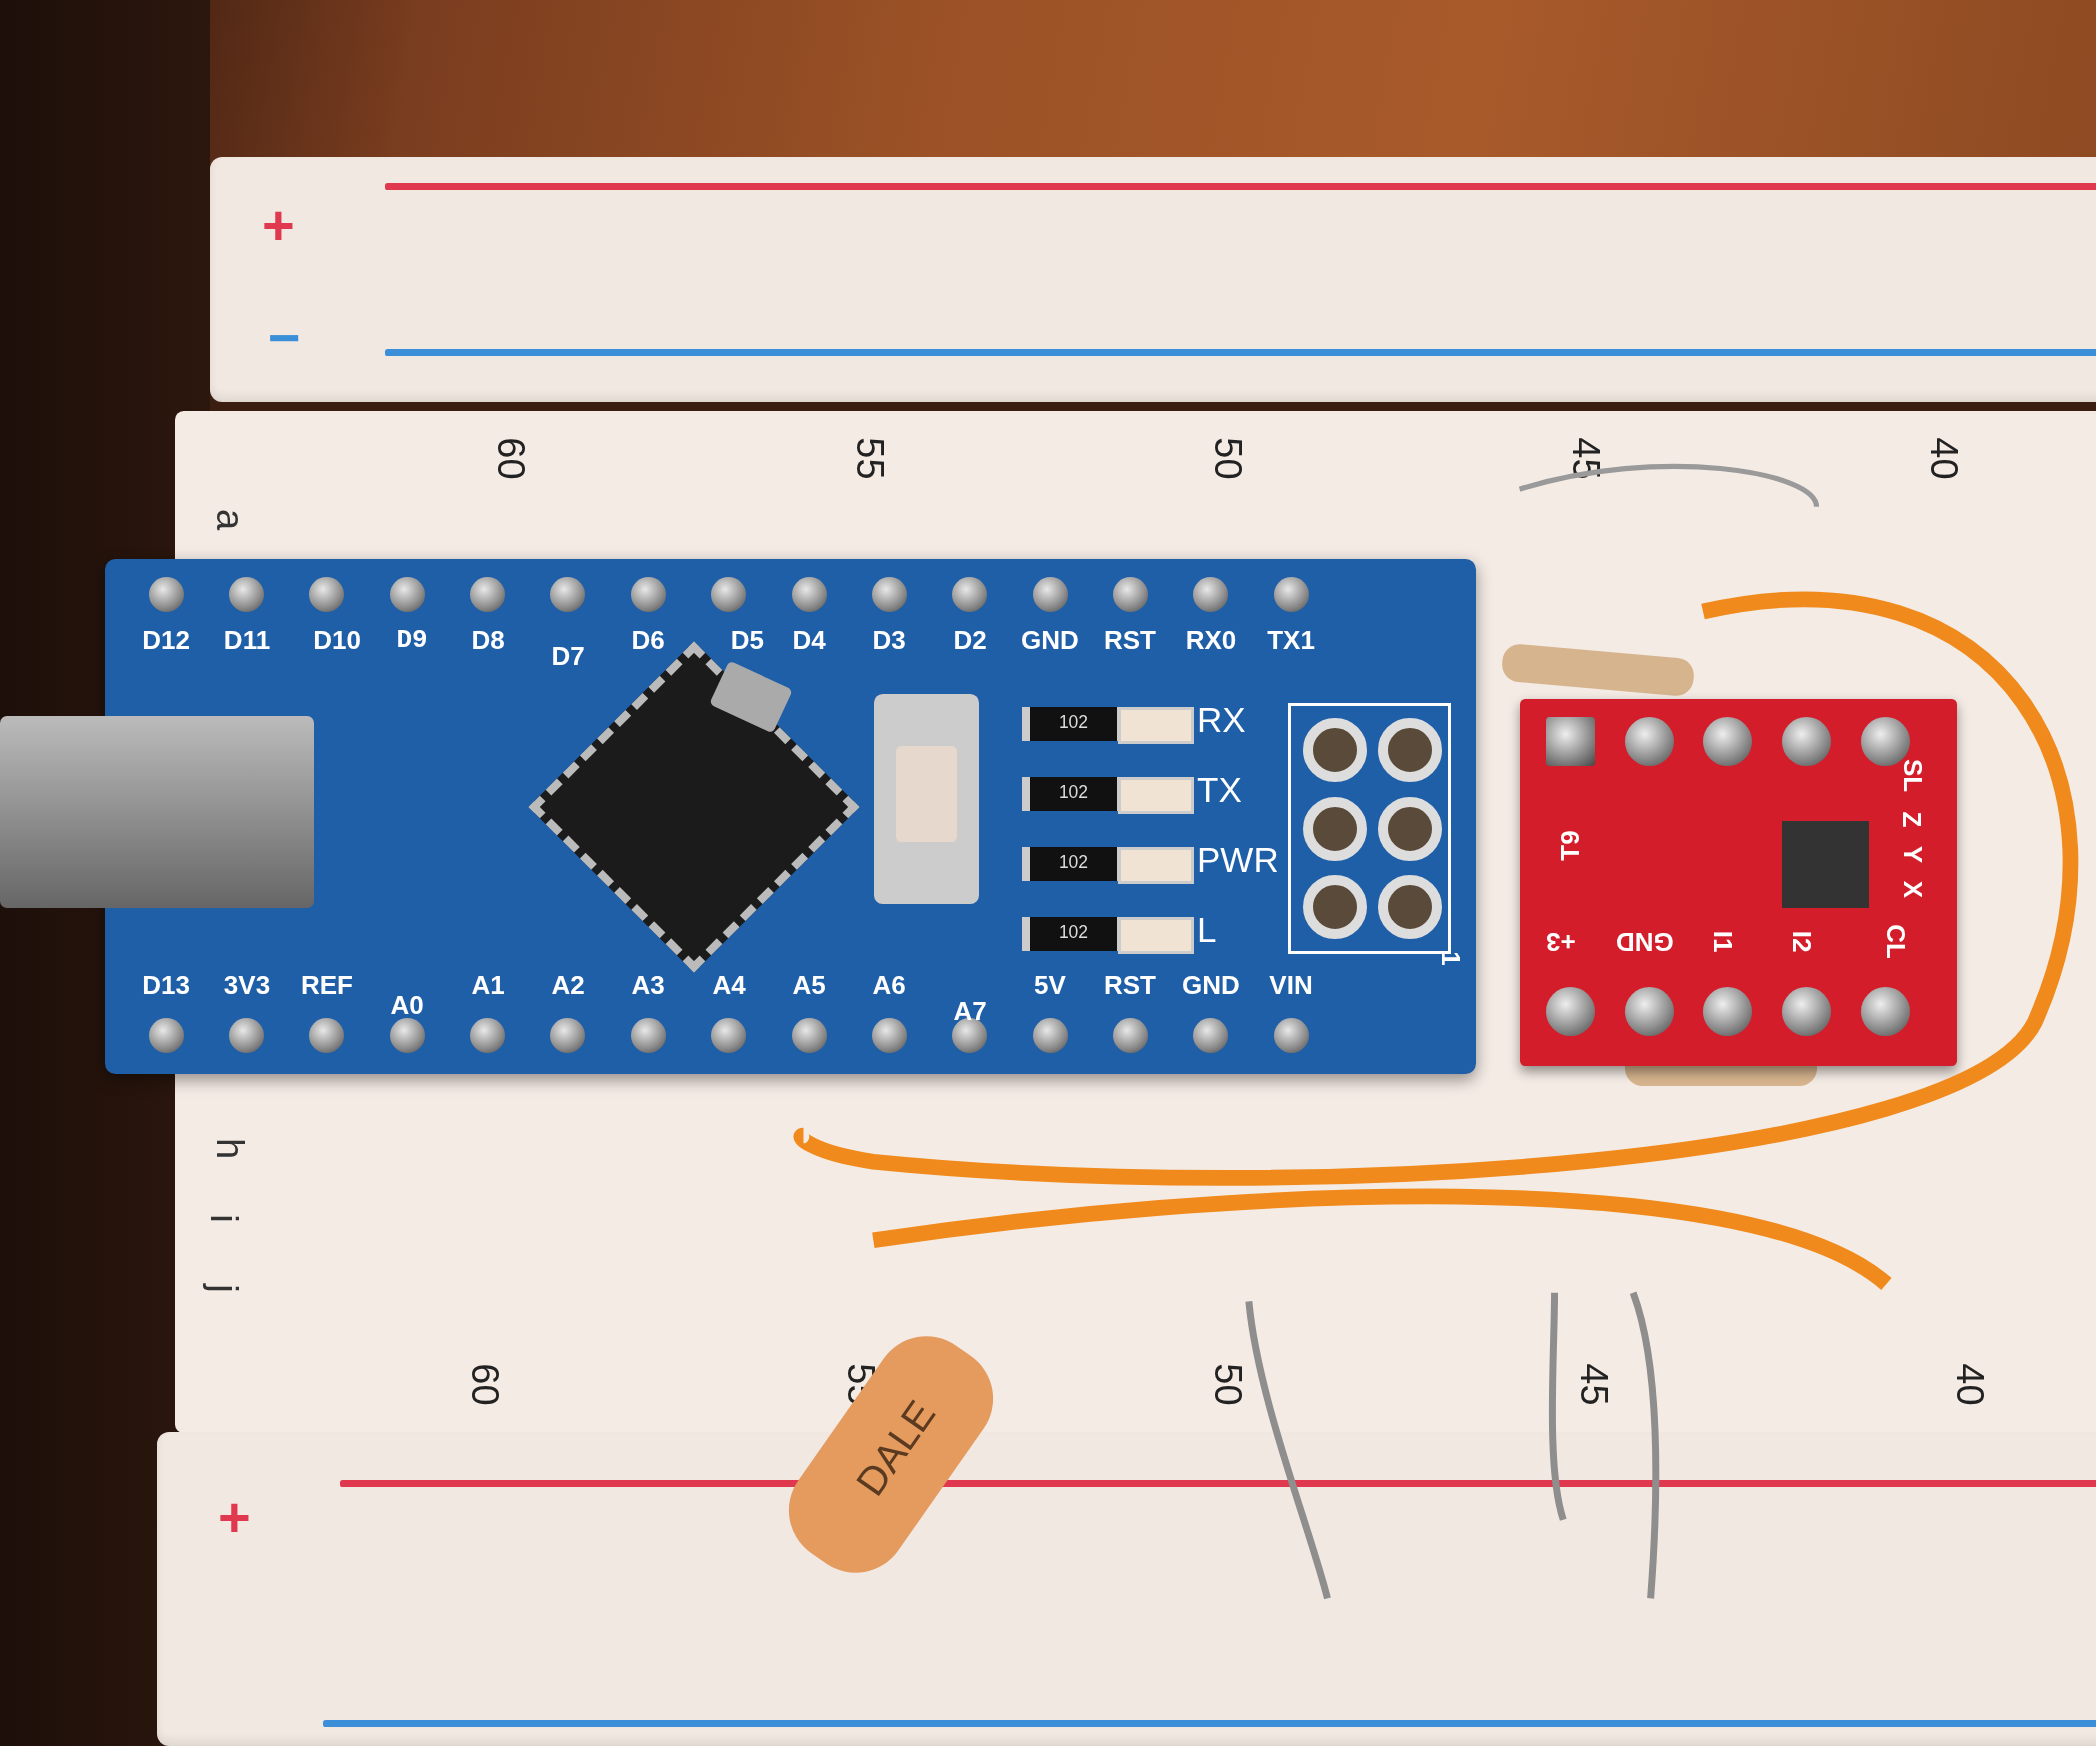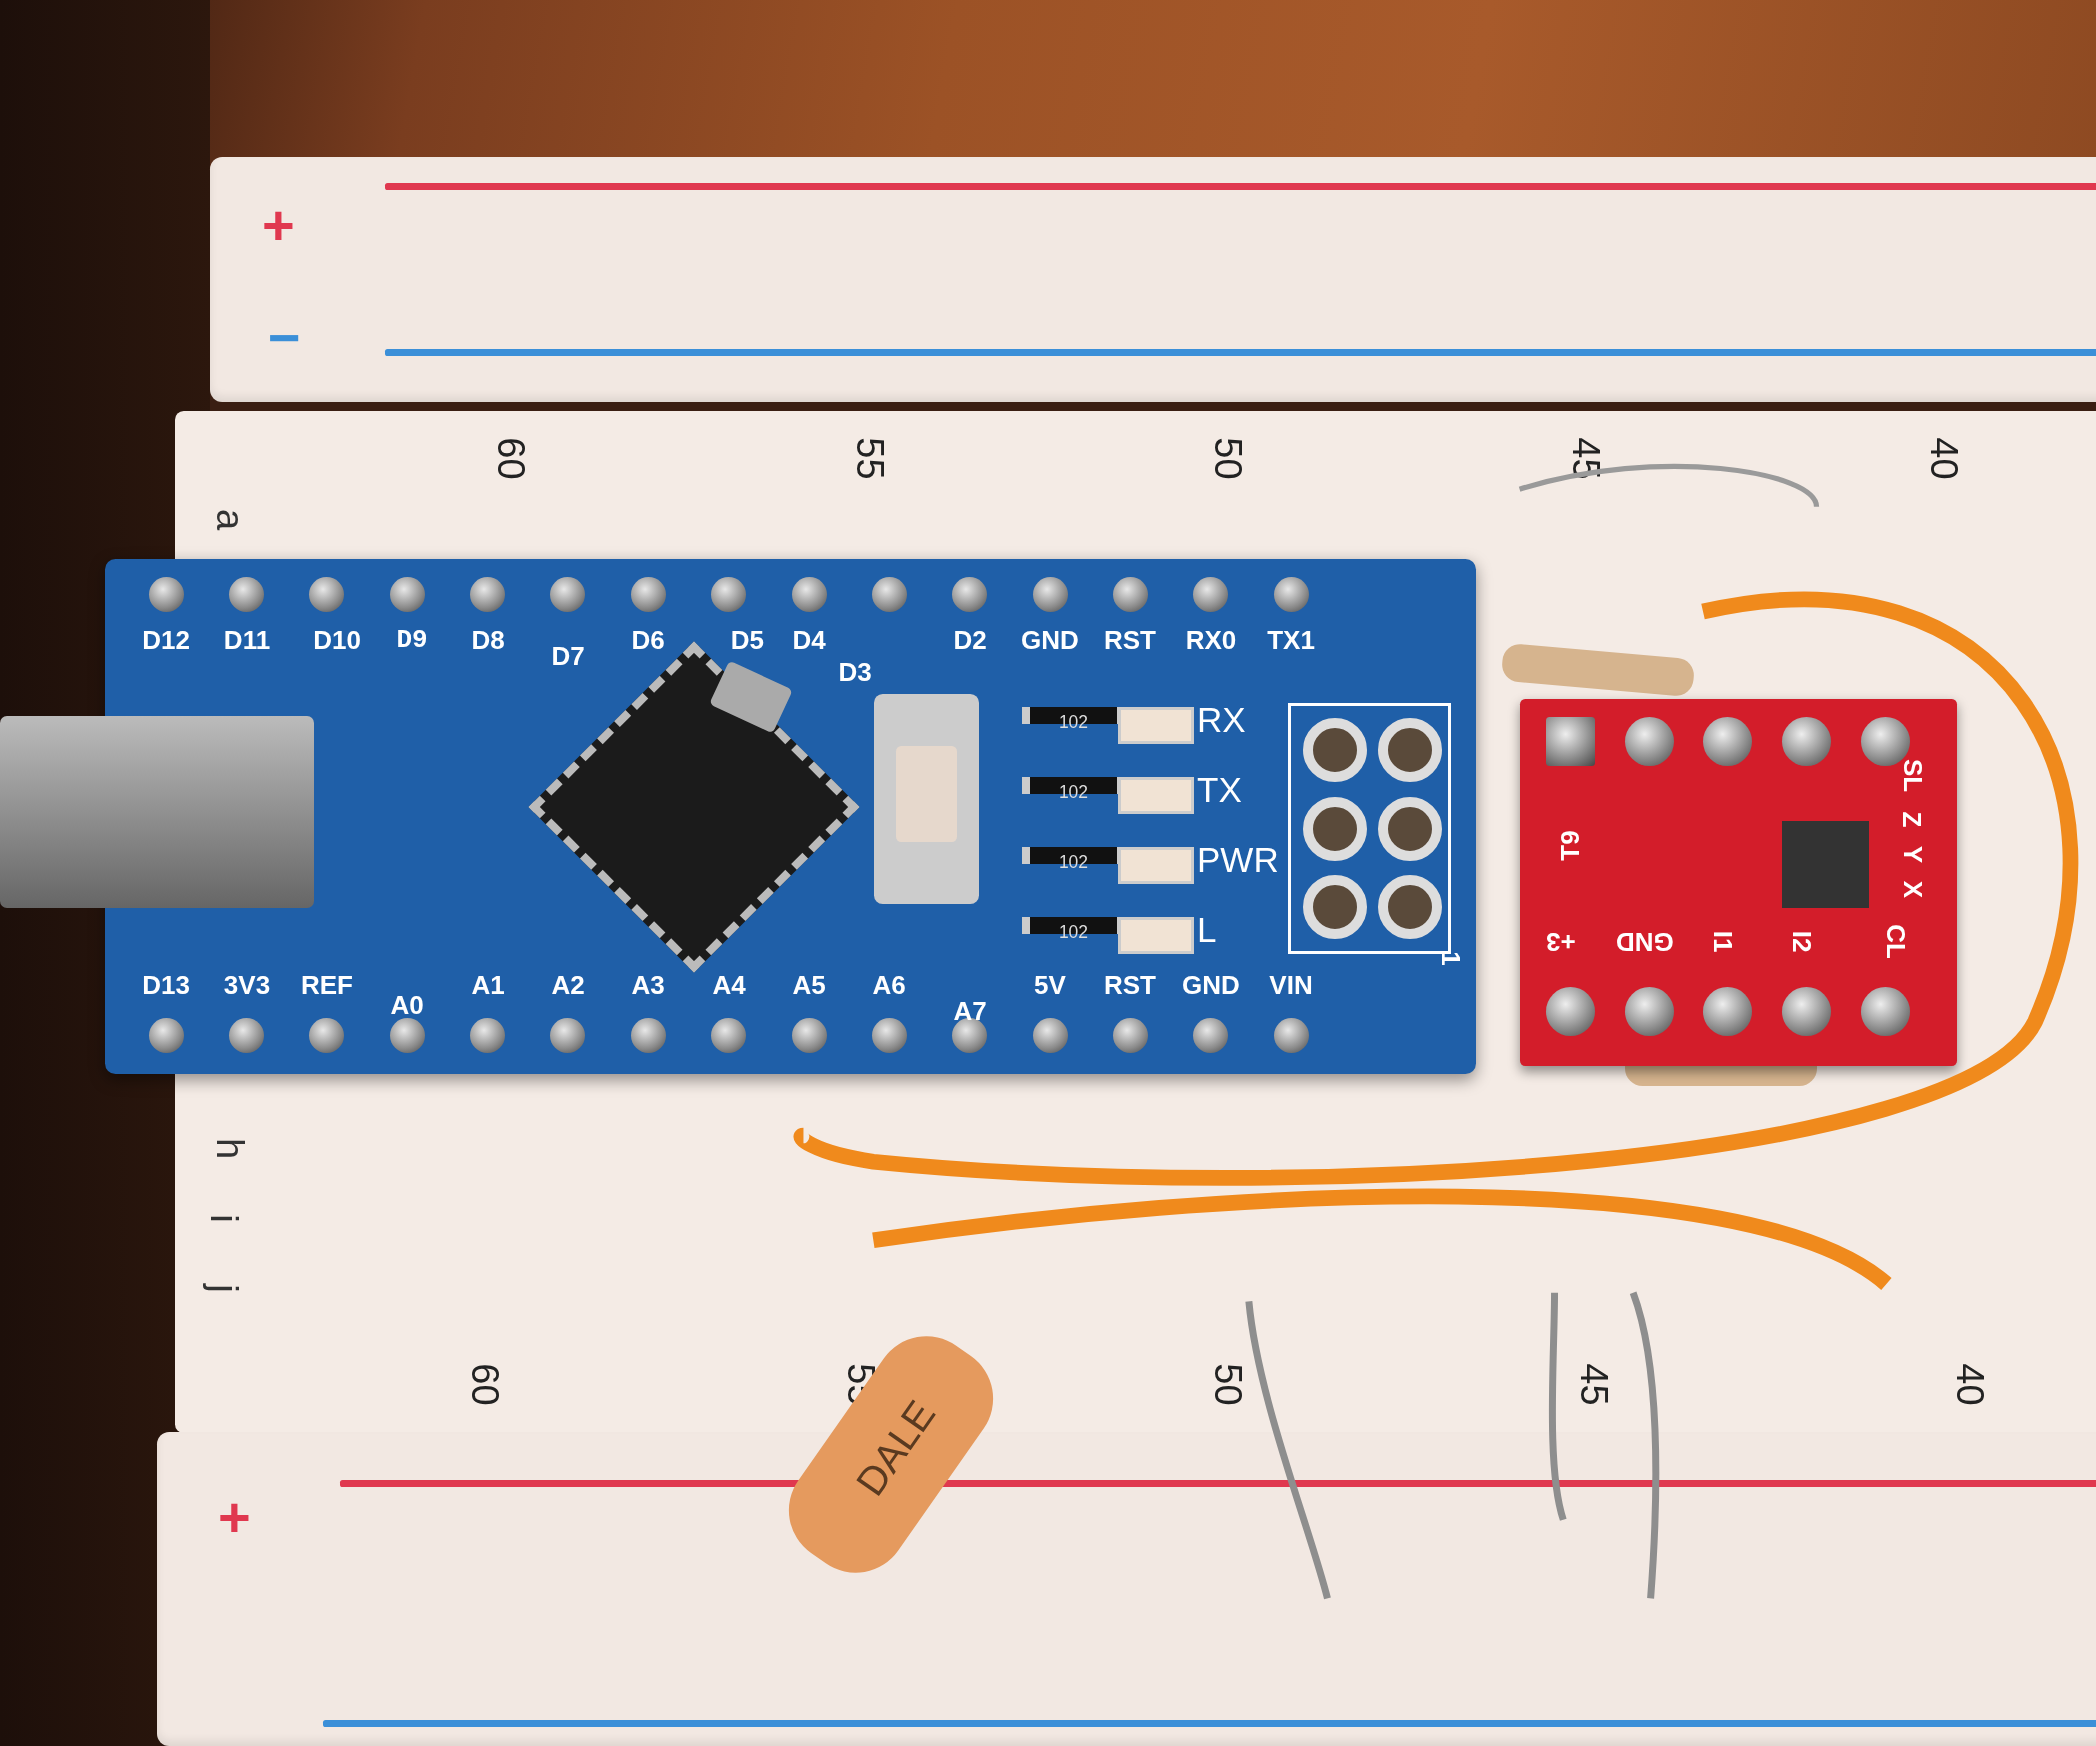--- a/index.html
+++ b/index.html
@@ -17,21 +17,21 @@
   .rowlbl{position:absolute;font-size:38px;color:#333;transform:rotate(90deg);}
   .nano{position:absolute;left:105px;top:559px;width:1371px;height:515px;background:#1f5fa8;border-radius:10.5px;box-shadow:0 5.2px 15.7px rgba(0,0,0,.4);}
   .pin{position:absolute;width:35px;height:35px;border-radius:50%;background:radial-gradient(circle at 40% 35%,#e8e8e8,#8a8a8a 60%,#444);}
   .pinlbl{position:absolute;color:#fff;font-size:26px;font-weight:bold;width:70px;text-align:center;}
   .chip{position:absolute;left:472px;top:131px;width:218px;height:218px;background:#1b1b1b;transform:rotate(45deg);border:8.7px dashed #bbb;}
   .usb{position:absolute;left:-105px;top:157px;width:314px;height:192px;background:linear-gradient(#bbb,#666);border-radius:7px;}
   .btn{position:absolute;left:769px;top:135px;width:105px;height:210px;background:#ccc;border-radius:8.7px;}
   .btn-inner{position:absolute;left:22px;top:52px;width:61px;height:96px;background:#e6d8cc;border-radius:5.2px;}
   .xtal{position:absolute;left:611px;top:114px;width:70px;height:48px;background:#aaa;transform:rotate(25deg);border-radius:5.2px;}
   .led-row{position:absolute;left:917px;height:35px;}
-  .res{position:absolute;left:0;width:87px;height:17px;background:#111;color:#ddd;font-size:17.5px;text-align:center;line-height:31px;border-left:8.7px solid #ccc;border-right:8.7px solid #ccc;}
+  .res{position:absolute;left:0;width:87px;height:34px;background:#111;color:#ddd;font-size:17.5px;text-align:center;line-height:31px;border-left:8.7px solid #ccc;border-right:8.7px solid #ccc;}
   .led{position:absolute;left:96px;width:70px;height:31px;background:#f1e3d4;border:3.5px solid #ccc;}
   .ledlbl{position:absolute;left:175px;top:-7px;color:#fff;font-size:35px;}
   .icsp{position:absolute;left:1183px;top:144px;width:157px;height:245px;border:3.5px solid #fff;}
   .icsp-hole{position:absolute;width:44px;height:44px;border-radius:50%;border:10.5px solid #ddd;background:#5a4a3a;}
   .sensor{position:absolute;left:1520px;top:699px;width:437px;height:367px;background:#d31d2a;border-radius:5.2px;box-shadow:0 5.2px 12.2px rgba(0,0,0,.4);}
   .slbl{position:absolute;color:#fff;font-size:26px;font-weight:bold;}
   .spad{position:absolute;width:49px;height:49px;border-radius:50%;background:radial-gradient(circle at 40% 35%,#eee,#888 60%,#444);}
   .sic{position:absolute;left:262px;top:122px;width:87px;height:87px;background:#333;}
   .wire{position:absolute;pointer-events:none;}
   .resistor{position:absolute;width:192px;height:38px;background:#d6b48e;border-radius:17.5px;}
@@ -95,21 +95,21 @@
       <div class="pinlbl" style="left:348px;top:66px;">D8</div>
       <div class="pin" style="left:445px;top:17.5px;"></div>
       <div class="pinlbl" style="left:428px;top:82px;">D7</div>
       <div class="pin" style="left:526px;top:17.5px;"></div>
       <div class="pinlbl" style="left:508px;top:66px;">D6</div>
       <div class="pin" style="left:606px;top:17.5px;"></div>
       <div class="pinlbl" style="left:589px;top:66px;text-align:right;">D5</div>
       <div class="pin" style="left:687px;top:17.5px;"></div>
       <div class="pinlbl" style="left:669px;top:66px;">D4</div>
       <div class="pin" style="left:767px;top:17.5px;"></div>
-      <div class="pinlbl" style="left:715px;top:66px;margin-top:32px;">D3</div>
+      <div class="pinlbl" style="left:749px;top:66px;">D3</div>
       <div class="pin" style="left:847px;top:17.5px;"></div>
       <div class="pinlbl" style="left:830px;top:66px;">D2</div>
       <div class="pin" style="left:928px;top:17.5px;"></div>
       <div class="pinlbl" style="left:910px;top:66px;">GND</div>
       <div class="pin" style="left:1008px;top:17.5px;"></div>
       <div class="pinlbl" style="left:990px;top:66px;">RST</div>
       <div class="pin" style="left:1088px;top:17.5px;"></div>
       <div class="pinlbl" style="left:1071px;top:66px;">RX0</div>
       <div class="pin" style="left:1169px;top:17.5px;"></div>
       <div class="pinlbl" style="left:1151px;top:66px;">TX1</div>

